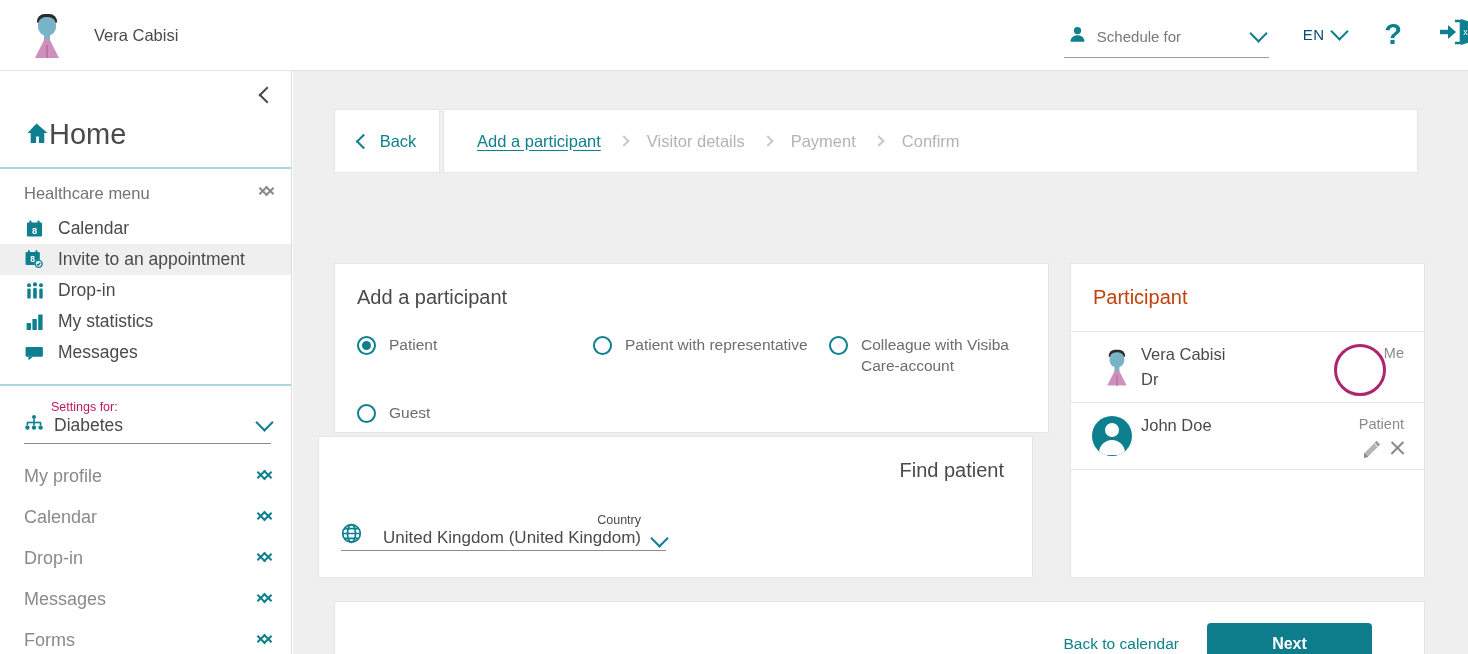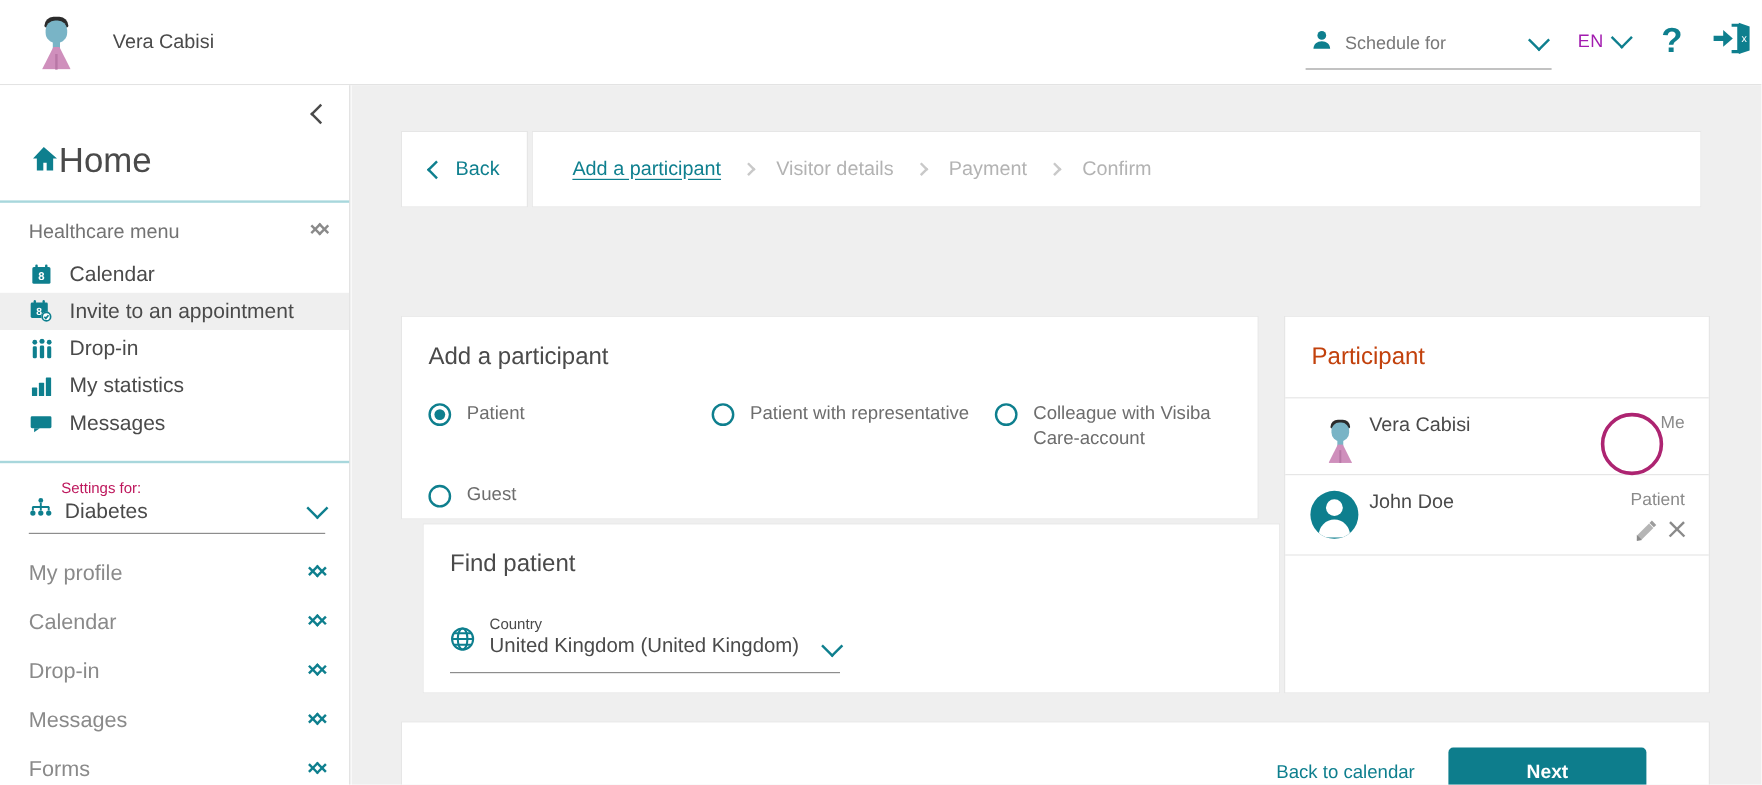--- a/index.html
+++ b/index.html
@@ -77,22 +77,22 @@
     position: absolute; left: 20px; top: 33px;
     width: 1.5px; height: 13px;
     background: #b877a6;
   }
   .figure-avatar.small { width: 30px; height: 34px; flex:0 0 30px; transform: scale(.82); transform-origin: center; }
 
   #header-right {
     margin-left: auto;
     display: flex;
     align-items: center;
-    padding-right: 16px;
-    gap: 0px;
+    padding-right: 4px;
+    gap: 12px;
   }
 
   #schedule-for {
     width: 205px;
     display: flex;
     align-items: center;
     gap: 10px;
     border-bottom: 1px solid #9b9b9b;
     padding: 0 4px 9px 4px;
     margin-top: 12px;
@@ -106,21 +106,21 @@
 
   .lang-select {
     display: flex;
     align-items: center;
     gap: 9px;
     margin-right: 26px;
     margin-bottom: 2px;
   }
   .lang-select .lang-text {
     font-size: 15px;
-    color: #a21caf;
+    color: #0c4a6e;
     letter-spacing: .3px;
   }
 
   .help-btn {
     font-size: 29px;
     font-weight: bold;
     color: #0e7f8e;
     margin-right: 24px;
     line-height: 1;
     margin-bottom: 2px;
@@ -372,37 +372,38 @@
     position: absolute;
     left: 2.6px; top: 2.6px;
     width: 9px; height: 9px;
     border-radius: 50%;
     background: #0e7f8e;
   }
 
   
   #find-card {
     position: absolute;
-    top: 365px; left: 59px;
+    top: 365px; left: 25px;
     width: 715px;
     height: 142px;
     padding: 22px 28px 0 22px;
+    text-align: right;
   }
   #find-card .card-title { margin-bottom: 31px; }
 
   .fields-row {
     display: flex;
     gap: 24px;
   }
   .field {
     display: flex;
     align-items: flex-end;
     gap: 12px;
     border-bottom: 1px solid #8d8d8d;
-    padding-bottom: 12px;
+    padding-bottom: 2px;
   }
   .field.country { width: 325px; }
   .field.mobile  { width: 325px; }
   .field .f-body { flex: 1; }
   .field .f-label {
     font-size: 12.5px;
     color: #4a4a4a;
     margin-bottom: 1px;
   }
   .field .f-value {
@@ -804,20 +805,21 @@
           <span class="figure-avatar small">
             <span class="hair"></span>
               <span class="head"></span>
             <span class="neck"></span>
               <span class="body"></span>
               <span class="split"></span>
           </span>
         </span>
         <span class="p-info">
           <div class="p-name">Vera Cabisi</div>
+          <div class="p-sub">Dr</div>
         </span>
         <span class="p-role" style="padding-top:0">Me</span>
       </div>
 
       <div class="p-row">
         <span class="p-av">
           <span class="avatar-circle">
             <span class="av-head"></span>
               <span class="av-body"></span>
           </span>

